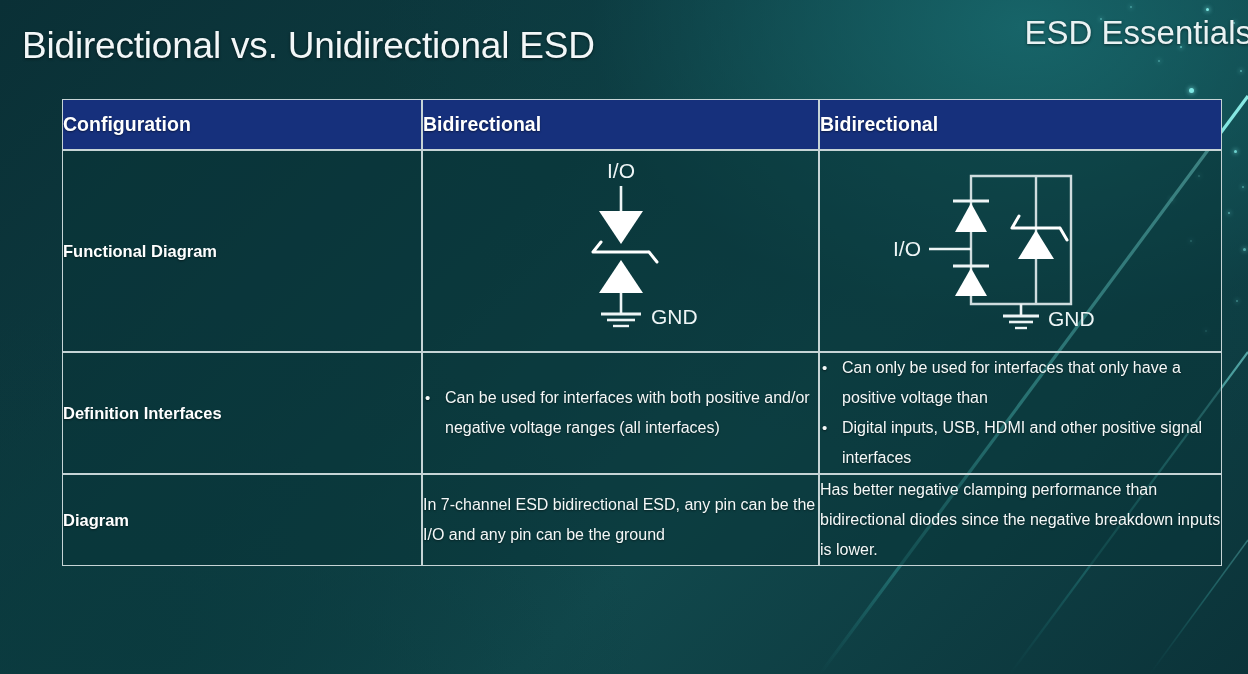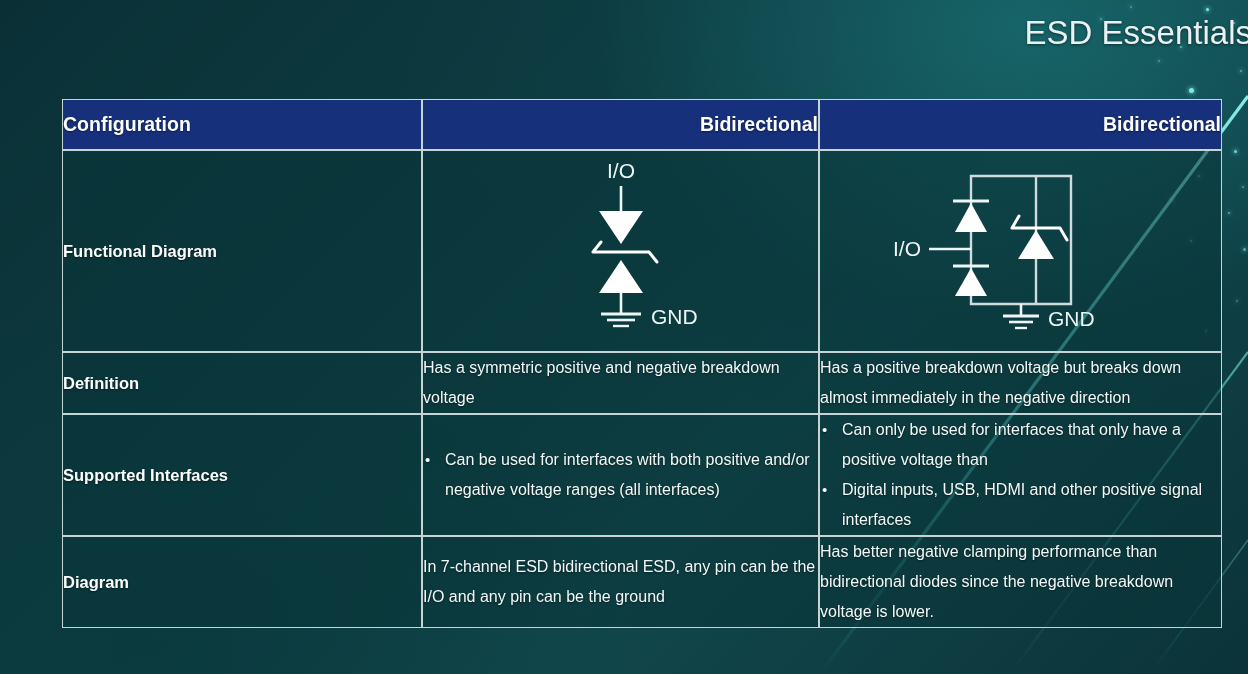--- a/index.html
+++ b/index.html
@@ -69,21 +69,21 @@
     vertical-align:middle;
     padding:0;
     background-clip:padding-box;
   }
   thead th {
     background:#16307c;
     color:#ffffff;
     font-size:19.5px;
     font-weight:bold;
     height:49px;
-    text-align:right;
+    text-align:left;
     text-shadow:0 1px 2px rgba(0,0,0,0.45);
   }
   thead th.col-config { text-align:left; padding-left:14px; }
 
   tbody td { background:rgba(9,52,57,0.55); }
 
   td.rowlabel {
     color:#ffffff;
     font-size:16.5px;
     font-weight:bold;
@@ -159,20 +159,21 @@
     <div class="star" style="left:1158px;top:60px;width:2px;height:2px;opacity:.45"></div>
     <div class="star" style="left:1100px;top:18px;width:2px;height:2px;opacity:.5"></div>
     <div class="star" style="left:1062px;top:40px;width:2px;height:2px;opacity:.4"></div>
     <div class="star" style="left:1130px;top:6px;width:2px;height:2px;opacity:.45"></div>
     <div class="star" style="left:1243px;top:248px;width:3px;height:3px;opacity:.6"></div>
     <div class="star" style="left:1236px;top:300px;width:2px;height:2px;opacity:.4"></div>
     <div class="star" style="left:1205px;top:330px;width:2px;height:2px;opacity:.35"></div>
   </div>
 
   <div class="title-row">
+    <div id="page-title">Bidirectional vs. Unidirectional ESD</div>
     <div id="deck-label">ESD Essentials</div>
   </div>
 
   <table id="comparison-table">
     <colgroup>
       <col style="width:360px">
       <col style="width:397px">
       <col style="width:403px">
     </colgroup>
     <thead>
@@ -233,43 +234,38 @@
               <line x1="150" y1="148" x2="150" y2="160" stroke="#eef5f6" stroke-width="2.6"></line>
               <line x1="132" y1="160" x2="168" y2="160" stroke="#eef5f6" stroke-width="2.8"></line>
               <line x1="138" y1="166" x2="162" y2="166" stroke="#eef5f6" stroke-width="2.6"></line>
               <line x1="144" y1="172" x2="156" y2="172" stroke="#eef5f6" stroke-width="2.4"></line>
               <text class="sym-text" x="177" y="170">GND</text>
             </svg>
           </div>
         </td>
       </tr>
 
-      <tr>
-        <td class="rowlabel">Definition</td>
-        <td class="bodycell">Has a symmetric positive and negative breakdown voltage</td>
-        <td class="bodycell">Has a positive breakdown voltage but breaks down almost immediately in the negative direction</td>
-      </tr>
-
-      <tr>
-        <td class="rowlabel">Supported Interfaces</td>
+
+      <tr>
+        <td class="rowlabel">Definition Interfaces</td>
         <td class="bodycell">
           <ul class="bullets">
             <li>Can be used for interfaces with both positive and/or negative voltage ranges (all interfaces)</li>
           </ul>
         </td>
         <td class="bodycell">
           <ul class="bullets">
             <li>Can only be used for interfaces that only have a positive voltage than</li>
             <li>Digital inputs, USB, HDMI and other positive signal interfaces</li>
           </ul>
         </td>
       </tr>
 
       <tr>
         <td class="rowlabel">Diagram</td>
         <td class="bodycell">In 7-channel ESD bidirectional ESD, any pin can be the I/O and any pin can be the ground</td>
-        <td class="bodycell">Has better negative clamping performance than bidirectional diodes since the negative breakdown voltage is lower.</td>
+        <td class="bodycell">Has better negative clamping performance than bidirectional diodes since the negative breakdown inputs is lower.</td>
       </tr>
 
     </tbody>
   </table>
 
 </div>
 
 </body></html>

